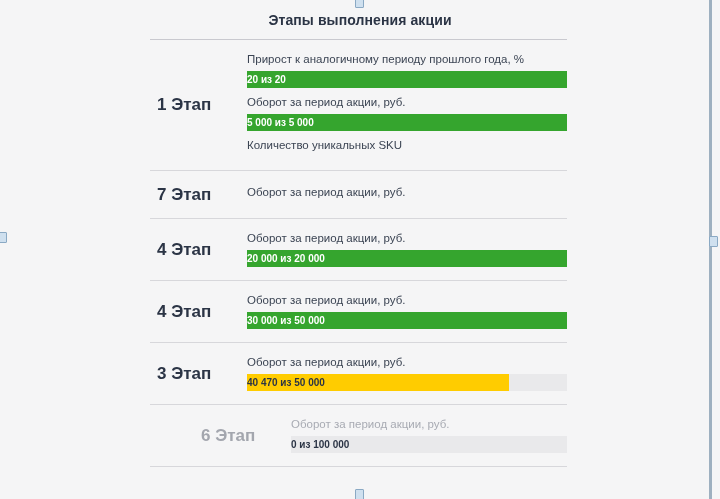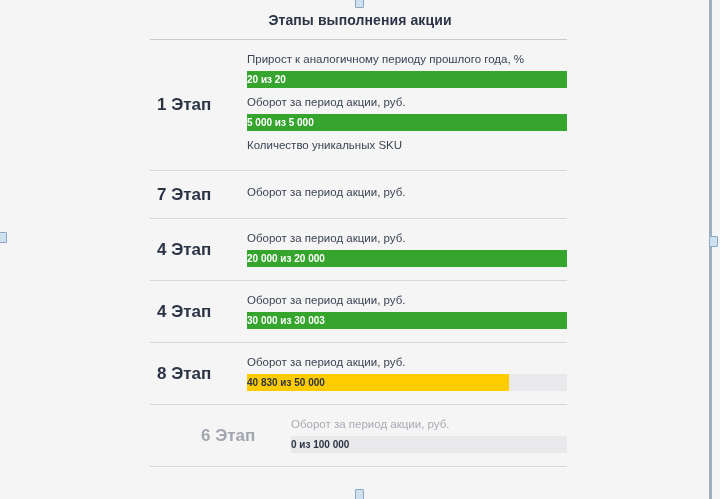--- a/index.html
+++ b/index.html
@@ -186,33 +186,33 @@
             </div>
           </div>
         </div>
         <div class="stage">
           <div class="stage-label">4 Этап</div>
           <div class="stage-metrics">
             <div class="metric">
               <div class="metric-caption">Оборот за период акции, руб.</div>
               <div class="bar">
                 <div class="bar-fill green" style="width: 100%;"></div>
-                <div class="bar-text">30 000 из 30 003</div>
-              </div>
-            </div>
-          </div>
-        </div>
-        <div class="stage">
-          <div class="stage-label">8 Этап</div>
+                <div class="bar-text">30 000 из 50 000</div>
+              </div>
+            </div>
+          </div>
+        </div>
+        <div class="stage">
+          <div class="stage-label">3 Этап</div>
           <div class="stage-metrics">
             <div class="metric">
               <div class="metric-caption">Оборот за период акции, руб.</div>
               <div class="bar on-light">
                 <div class="bar-fill yellow" style="width: 81.9%;"></div>
-                <div class="bar-text">40 830 из 50 000</div>
+                <div class="bar-text">40 470 из 50 000</div>
               </div>
             </div>
           </div>
         </div>
         <div class="stage muted">
           <div class="stage-label">6 Этап</div>
           <div class="stage-metrics">
             <div class="metric">
               <div class="metric-caption">Оборот за период акции, руб.</div>
               <div class="bar on-light">

